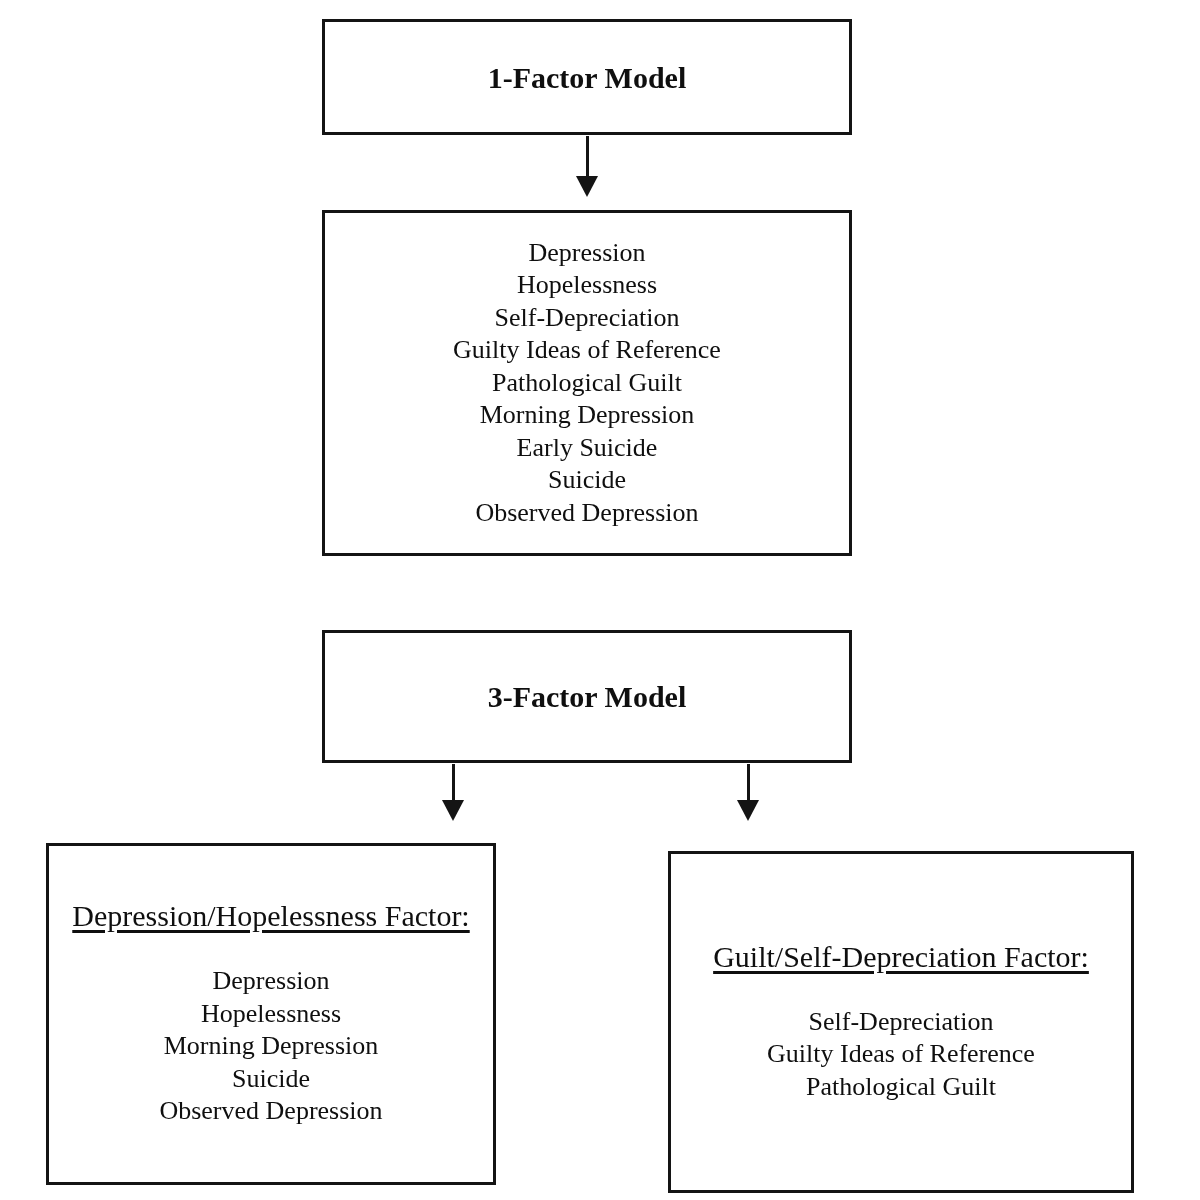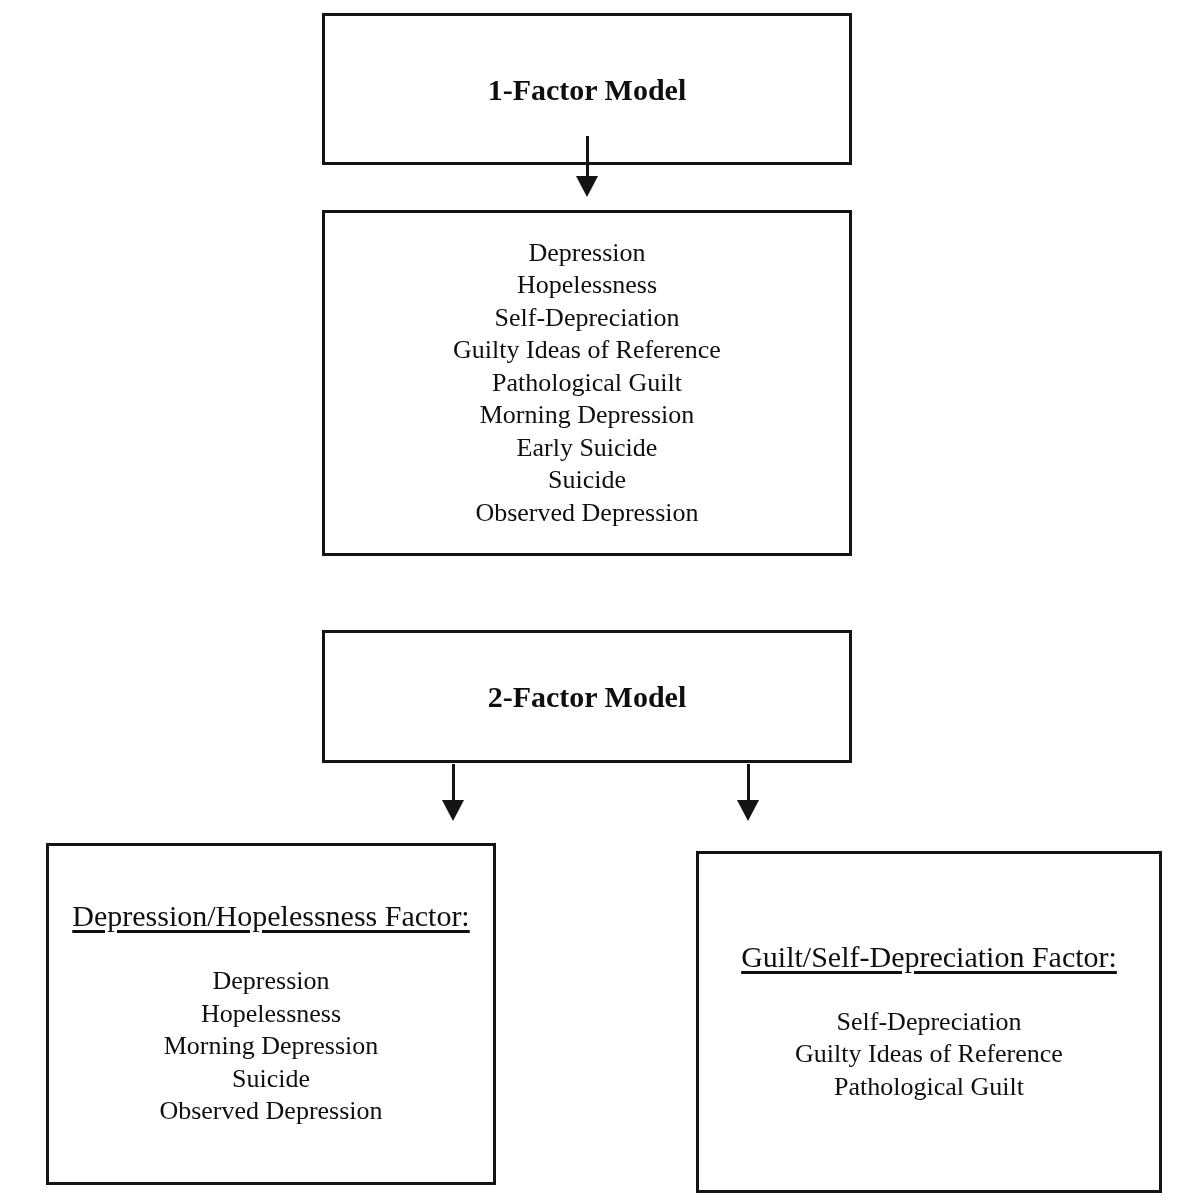--- a/index.html
+++ b/index.html
@@ -43,25 +43,25 @@
     font-size: 30px;
     line-height: 32.5px;
     text-decoration: underline;
     text-underline-offset: 4px;
     white-space: nowrap;
   }
   .blank-line {
     height: 32.5px;
   }
   
-  #box-1factor     { left: 322px; top: 13px;   width: 530px; height: 152px; }
+  #box-1factor     { left: 322px; top: 19px;   width: 530px; height: 116px; }
   #box-indicators  { left: 322px; top: 210px; width: 530px; height: 346px; }
   #box-2factor     { left: 322px; top: 630px; width: 530px; height: 133px; }
   #box-factor-left { left: 2px;   top: 843px; width: 450px; height: 342px; margin-left: 44px; }
-  #box-factor-right{ left: 696px; top: 851px; width: 466px; height: 342px; }
+  #box-factor-right{ left: 668px; top: 851px; width: 466px; height: 342px; }
 
   .arrow {
     position: absolute;
     width: 22px;
     display: flex;
     flex-direction: column;
     align-items: center;
   }
   .arrow .stem {
     width: 3px;
@@ -101,21 +101,21 @@
         <div class="item">Guilty Ideas of Reference</div>
         <div class="item">Pathological Guilt</div>
         <div class="item">Morning Depression</div>
         <div class="item">Early Suicide</div>
         <div class="item">Suicide</div>
         <div class="item">Observed Depression</div>
       </div>
   </div>
 
   <div class="box" id="box-2factor">
-    <div class="box-title">2-Factor Model</div>
+    <div class="box-title">3-Factor Model</div>
   </div>
 
   <div class="arrow" id="arrow-left">
     <div class="stem"></div>
     <div class="head"></div>
   </div>
   <div class="arrow" id="arrow-right">
     <div class="stem"></div>
     <div class="head"></div>
   </div>

